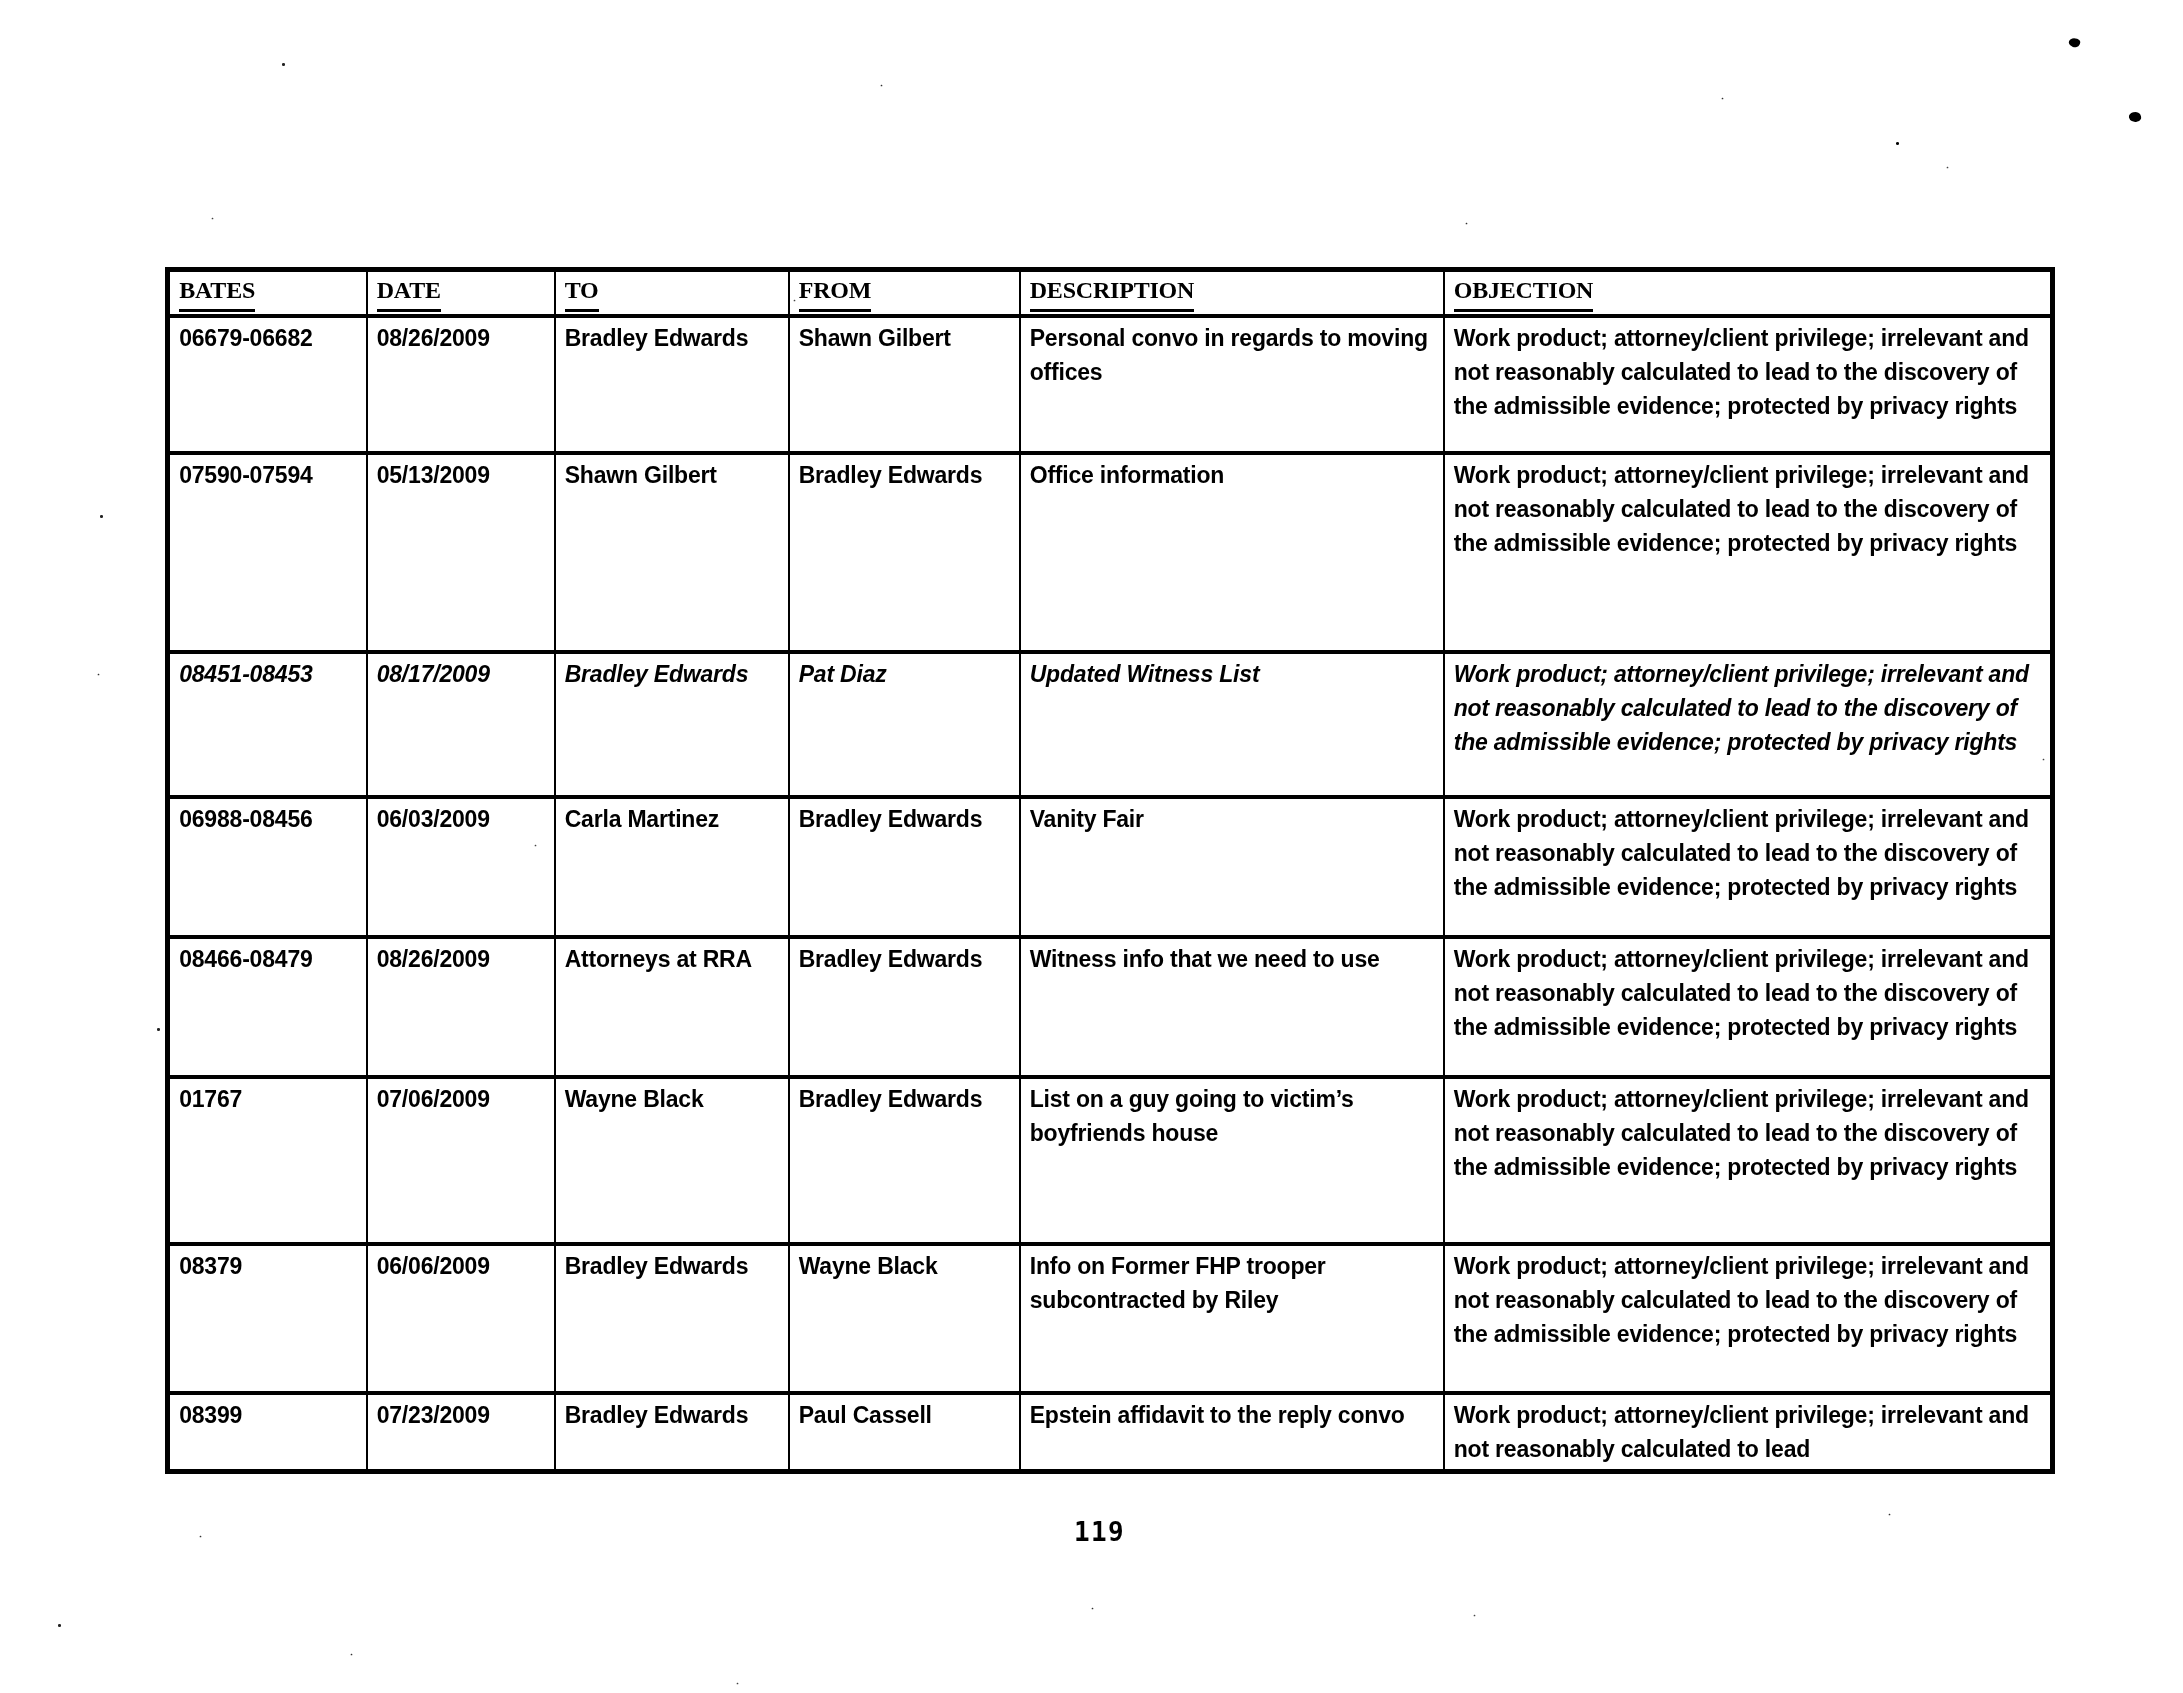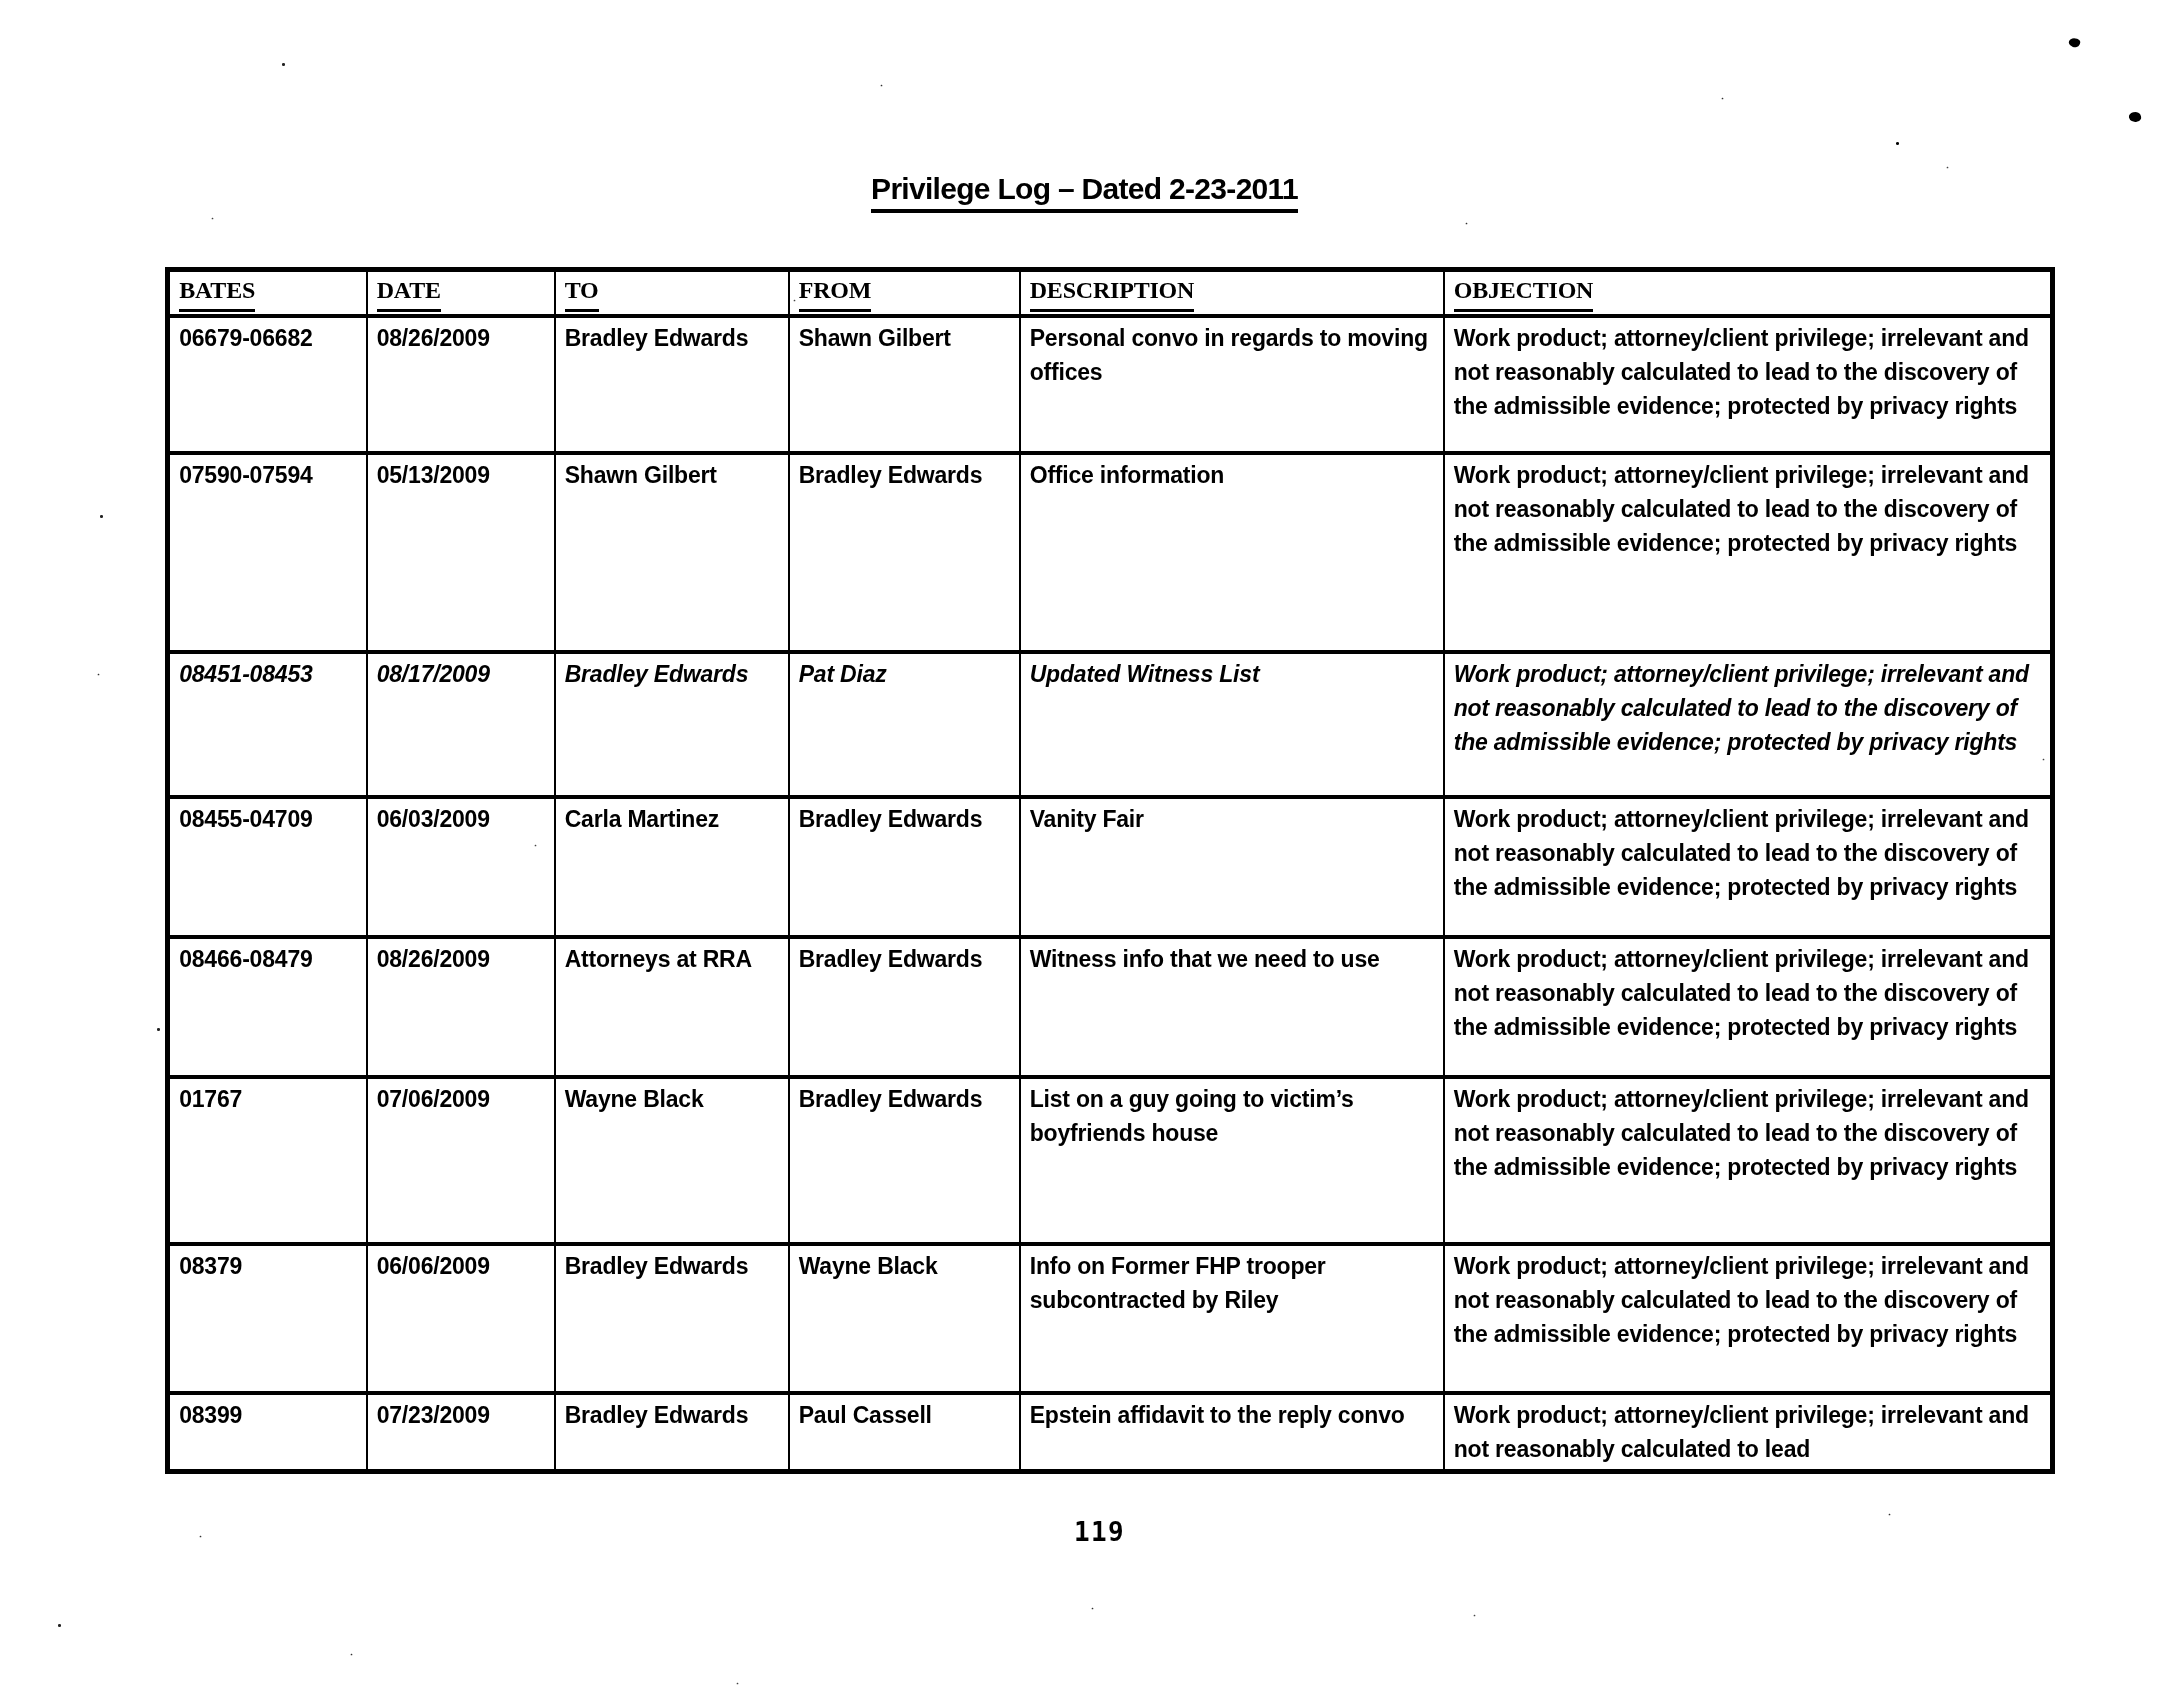--- a/index.html
+++ b/index.html
@@ -142,23 +142,20 @@
     left: 1896px; top: 142px;
     width: 3.3px; height: 2.6px;
     border-radius: 50%;
   }
 </style>
 </head>
 <body>
 
 <div class="page">
 
-  <div class="heading">
-    <span class="title-line">Privilege Log – Dated 2-23-2011</span>
-  </div>
 
 
   <table class="log">
     <colgroup>
         <col style="width: 199px;">
         <col style="width: 188px;">
         <col style="width: 234px;">
         <col style="width: 231px;">
         <col style="width: 424px;">
         <col style="width: 609px;">
@@ -192,21 +189,21 @@
         </tr>
         <tr style="height: 145px; font-style: italic;">
           <td class="col-bates">08451-08453</td>
           <td class="col-date">08/17/2009</td>
           <td class="col-to">Bradley Edwards</td>
           <td class="col-from">Pat Diaz</td>
           <td class="col-description">Updated Witness List</td>
           <td class="col-objection">Work product; attorney/client privilege; irrelevant and not reasonably calculated to lead to the discovery of the admissible evidence; protected by privacy rights</td>
         </tr>
         <tr style="height: 140px;">
-          <td class="col-bates">08455-04709</td>
+          <td class="col-bates">06988-08456</td>
           <td class="col-date">06/03/2009</td>
           <td class="col-to">Carla Martinez</td>
           <td class="col-from">Bradley Edwards</td>
           <td class="col-description">Vanity Fair</td>
           <td class="col-objection">Work product; attorney/client privilege; irrelevant and not reasonably calculated to lead to the discovery of the admissible evidence; protected by privacy rights</td>
         </tr>
         <tr style="height: 140px;">
           <td class="col-bates">08466-08479</td>
           <td class="col-date">08/26/2009</td>
           <td class="col-to">Attorneys at RRA</td>

